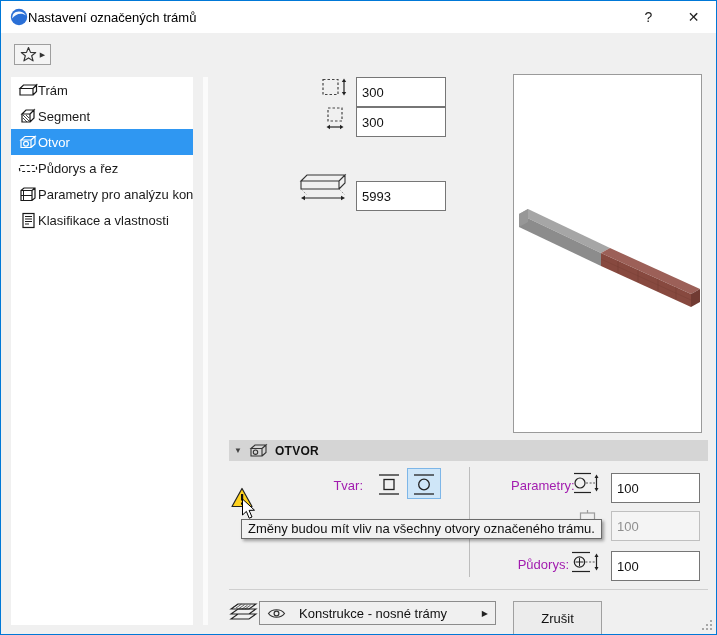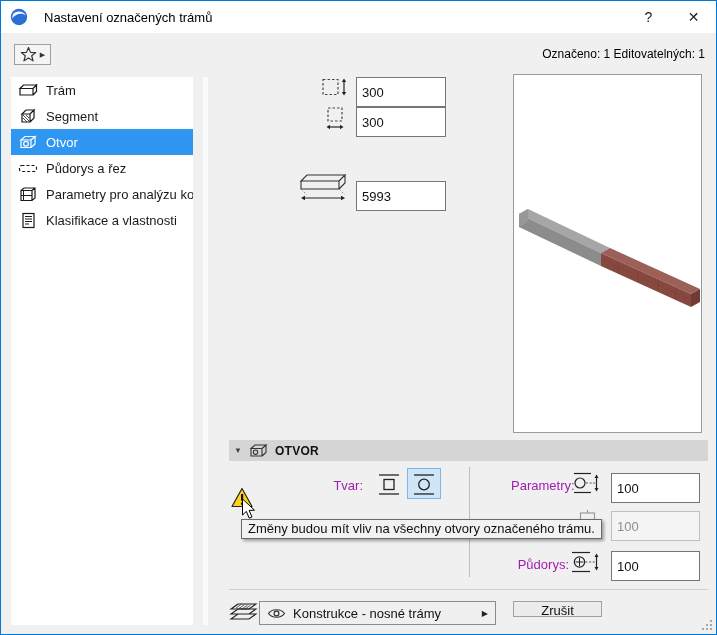--- a/index.html
+++ b/index.html
@@ -6,30 +6,30 @@
   *{box-sizing:border-box;}
   .window{
     position:relative;width:717px;height:635px;
     background:#f0f0f0;border:1px solid #0078d7;
     font-family:"Liberation Sans","DejaVu Sans",sans-serif;
     font-size:13px;color:#111;overflow:hidden;
   }
   
   .titlebar{position:absolute;left:0;top:0;right:0;height:32px;background:#ffffff;display:flex;align-items:center;}
   .app-icon{margin-left:9px;width:18px;height:18px;flex:0 0 auto;}
-  .title-text{margin-left:16px;font-size:13px;color:#000;}
+  .title-text{margin-left:0;font-size:13px;color:#000;}
   .title-spacer{flex:1;}
   .tb-btn{width:45px;height:32px;line-height:32px;text-align:center;color:#222;font-size:14px;cursor:default;}
   
   .fav-btn{position:absolute;left:13px;top:43px;width:37px;height:21px;background:#f4f4f4;border:1px solid #9e9e9e;display:flex;align-items:center;justify-content:center;gap:3px;}
   .fav-caret{font-size:7px;color:#333;}
   .status-label{position:absolute;top:46px;right:11px;font-size:12px;color:#000;}
   
   .sidebar{position:absolute;left:10px;top:76px;width:182px;height:548px;background:#ffffff;}
-  .side-item{height:26px;display:flex;align-items:center;padding-left:7px;gap:8px;color:#1a1a1a;cursor:default;}
+  .side-item{height:26px;display:flex;align-items:center;padding-left:7px;gap:0;color:#1a1a1a;cursor:default;}
   .side-item .s-icon{width:20px;height:17px;flex:0 0 auto;color:#1a1a1a;}
   .side-item.selected{background:#2f97f2;color:#ffffff;}
   .side-item.selected .s-icon{color:#ffffff;}
   .side-item span.lbl{white-space:nowrap;overflow:hidden;}
   .splitter{position:absolute;left:202px;top:76px;width:5px;height:548px;background:#fbfbfb;}
   
   .fld{position:absolute;height:30px;border:1px solid #767676;background:#fff;font-size:13px;padding:1px 5px;font-family:inherit;color:#111;}
   .fld:disabled{background:#f4f4f4;color:#8f8f8f;border-color:#bfbfbf;}
   .ico{position:absolute;}
   
@@ -41,24 +41,24 @@
   .lbl-r{position:absolute;text-align:right;font-size:13px;color:#a21caf;}
   .shape-btn{position:absolute;width:34px;height:31px;display:flex;align-items:center;justify-content:center;background:transparent;border:1px solid transparent;}
   .shape-btn.selected{background:#cfe6f8;border:1px solid #7db6e8;}
   .vdiv{position:absolute;left:468px;top:466px;width:1px;height:110px;background:#bdbdbd;}
   .hsep{position:absolute;left:228px;top:588px;width:479px;height:1px;background:#cfcfcf;}
   
   .tooltip{position:absolute;left:240px;top:518px;height:20px;background:#f2f2f2;border:1px solid #6a6a6a;box-shadow:2px 2px 3px rgba(0,0,0,.35);font-size:13px;color:#111;padding:1px 6px 0 6px;white-space:nowrap;z-index:5;}
   .warn{position:absolute;left:230px;top:486px;z-index:6;}
   .cursor{position:absolute;left:240px;top:497px;z-index:7;}
   
-  .layer-combo{position:absolute;left:258px;top:600px;width:237px;height:24px;border:1px solid #8c8c8c;background:#f0f0f0;display:flex;align-items:center;padding:0 7px;gap:7px;}
+  .layer-combo{position:absolute;left:258px;top:600px;width:237px;height:24px;border:1px solid #8c8c8c;background:#f0f0f0;display:flex;align-items:center;padding:0 7px;gap:13px;}
   .layer-combo .name{flex:1;font-size:13px;white-space:nowrap;overflow:hidden;}
   .combo-caret{font-size:8px;color:#222;}
-  .btn{position:absolute;height:16px;font-size:13px;font-family:inherit;color:#111;text-align:center;cursor:default;}
+  .btn{position:absolute;height:35px;font-size:13px;font-family:inherit;color:#111;text-align:center;cursor:default;}
   .btn.cancel{left:512px;top:600px;width:89px;background:#ececec;border:1px solid #a0a0a0;}
   .btn.ok{left:612px;top:598px;width:90px;height:27px;background:#fdfdfd;border:2px solid #0078d7;}
   .grip{position:absolute;right:3px;bottom:3px;}
 </style>
 </head>
 <body>
 
 <div class="window">
 
   <div class="titlebar">
@@ -71,21 +71,20 @@
     <div class="tb-btn">?</div>
     <div class="tb-btn">✕</div>
   </div>
 
   <div class="fav-btn">
     <svg width="17" height="17" viewBox="0 0 16 16">
       <polygon points="8,1.5 9.9,6 14.8,6.2 11,9.2 12.3,14 8,11.2 3.7,14 5,9.2 1.2,6.2 6.1,6" fill="none" stroke="#333" stroke-width="1.1" stroke-linejoin="round"></polygon>
     </svg>
     <span class="fav-caret">▶</span>
   </div>
-  <div class="status-label">Označeno: 1 Editovatelných: 1</div>
 
   <div class="sidebar">
     <div class="side-item">
       <svg class="s-icon" viewBox="0 0 20 17">
         <path d="M2,6.5 L5.5,3 L18.5,3 L15,6.5 Z M2,6.5 L15,6.5 L15,13 L2,13 Z M15,6.5 L18.5,3 L18.5,9.5 L15,13" fill="none" stroke="currentColor" stroke-width="1.2"></path>
       </svg>
       <span class="lbl">Trám</span>
     </div>
     <div class="side-item">
       <svg class="s-icon" viewBox="0 0 20 17">

